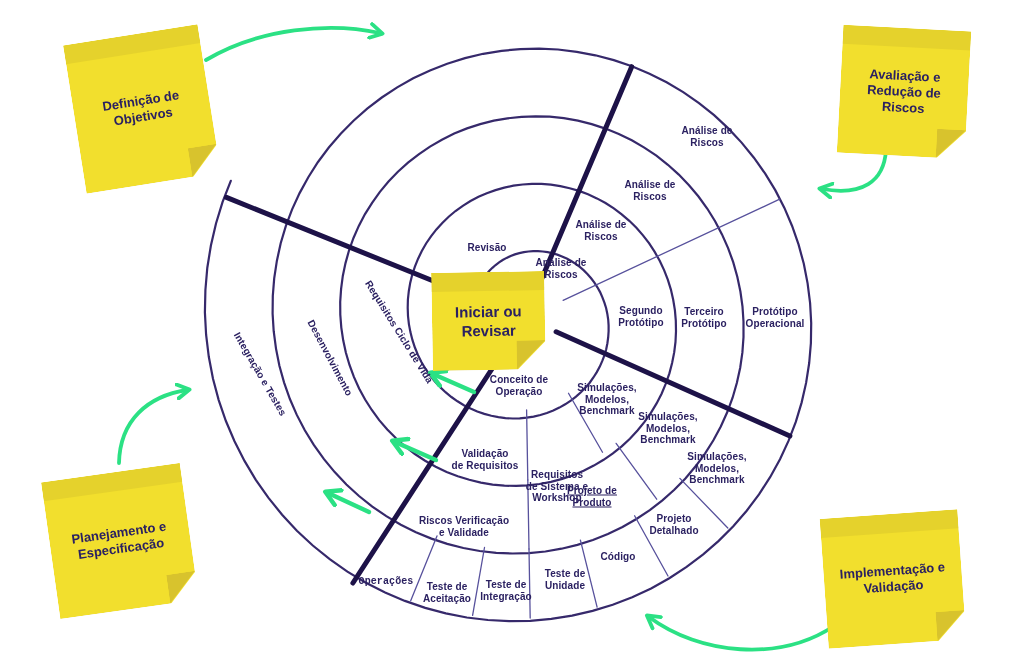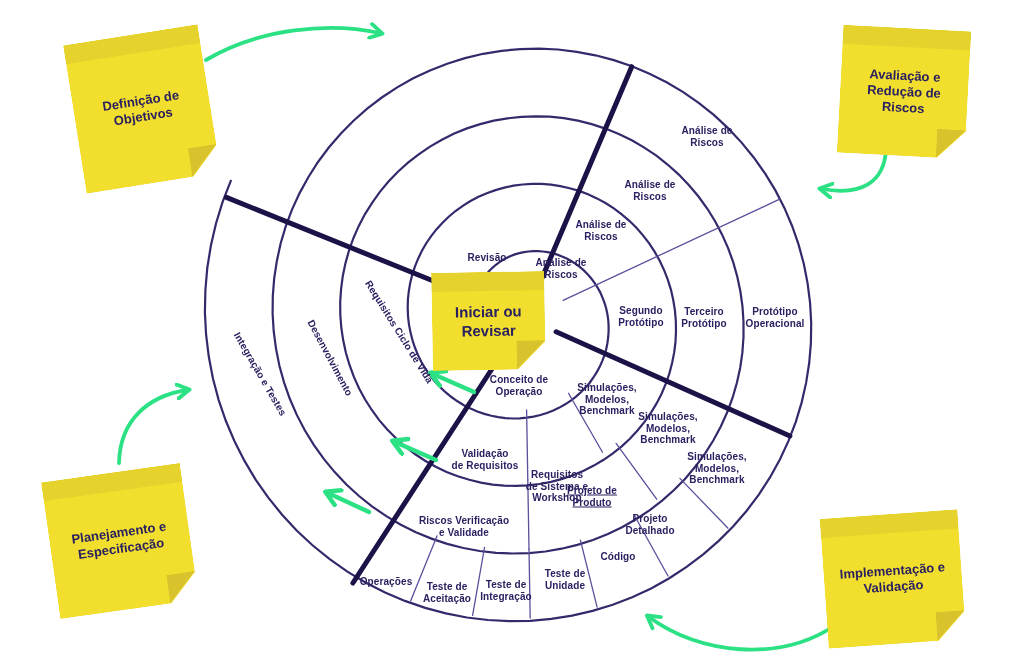--- a/index.html
+++ b/index.html
@@ -84,21 +84,21 @@
       <path d="M 474,392 L 433,374" fill="none" stroke="#2BE184" stroke-width="4.4" stroke-linecap="round" marker-end="url(#chev)"></path>
       <path d="M 436,460 L 395,442" fill="none" stroke="#2BE184" stroke-width="4.4" stroke-linecap="round" marker-end="url(#chev)"></path>
       <path d="M 369,512 L 328,493" fill="none" stroke="#2BE184" stroke-width="4.4" stroke-linecap="round" marker-end="url(#chev)"></path>
       <path d="M 206,60 C 260,28 330,22 380,33" fill="none" stroke="#2BE184" stroke-width="3.8" stroke-linecap="round" marker-end="url(#chev)"></path>
       <path d="M 886,150 C 884,182 862,196 822,189" fill="none" stroke="#2BE184" stroke-width="3.8" stroke-linecap="round" marker-end="url(#chev)"></path>
       <path d="M 834,626 C 780,662 700,655 649,617" fill="none" stroke="#2BE184" stroke-width="3.8" stroke-linecap="round" marker-end="url(#chev)"></path>
       <path d="M 119,463 C 120,420 148,396 187,390" fill="none" stroke="#2BE184" stroke-width="3.8" stroke-linecap="round" marker-end="url(#chev)"></path>
     </svg>
 
   <div id="labels-layer">
-      <div class="slabel" style="left: 487px; top: 258px; color: rgb(43, 33, 97);">Revisão</div>
+      <div class="slabel" style="left: 487px; top: 248px; color: rgb(43, 33, 97);">Revisão</div>
       <div class="slabel" style="left: 561px; top: 268px; color: rgb(43, 33, 97);">Análise de
 Riscos</div>
       <div class="slabel" style="left: 601px; top: 230px; color: rgb(43, 33, 97);">Análise de
 Riscos</div>
       <div class="slabel" style="left: 650px; top: 190px; color: rgb(43, 33, 97);">Análise de
 Riscos</div>
       <div class="slabel" style="left: 707px; top: 136px; color: rgb(43, 33, 97);">Análise de
 Riscos</div>
       <div class="slabel" style="left: 641px; top: 316px; color: rgb(43, 33, 97);">Segundo
 Protótipo</div>
@@ -119,30 +119,30 @@
 Benchmark</div>
       <div class="slabel" style="left: 557px; top: 441px; color: rgb(43, 33, 97); margin-top: 45px;">Requisitos
 de Sistema e
 Workshop</div>
       <div class="slabel" style="left: 477px; top: 459px; color: rgb(43, 33, 97); margin-left: 8px;">Validação
 de Requisitos</div>
       <div class="slabel" style="left: 592px; top: 496px; color: rgb(43, 33, 97); text-decoration: underline;">Projeto de
 Produto</div>
       <div class="slabel" style="left: 464px; top: 526px; color: rgb(43, 33, 97);">Riscos Verificação
 e Validade</div>
-      <div class="slabel" style="left: 650px; top: 524px; color: rgb(43, 33, 97); text-align: center;">Projeto
+      <div class="slabel" style="left: 674px; top: 524px; color: rgb(43, 33, 97); text-align: center;">Projeto
 Detalhado</div>
       <div class="slabel" style="left: 618px; top: 557px; color: rgb(43, 33, 97);">Código</div>
       <div class="slabel" style="left: 565px; top: 579px; color: rgb(43, 33, 97);">Teste de
 Unidade</div>
       <div class="slabel" style="left: 506px; top: 590px; color: rgb(43, 33, 97);">Teste de
 Integração</div>
       <div class="slabel" style="left: 447px; top: 592px; color: rgb(43, 33, 97);">Teste de
 Aceitação</div>
-      <div class="slabel" style="left: 386px; top: 582px; color: rgb(43, 33, 97);">Operações</div>
+      <div class="slabel" style="left: 386px; top: 582px; color: rgb(43, 33, 97); font-family: Liberation Mono, monospace;">Operações</div>
       <div class="slabel rot" style="left: 399px; top: 332px; transform: translate(-50%, -50%) rotate(58deg); color: rgb(43, 33, 97);">Requisitos Ciclo de Vida</div>
       <div class="slabel rot" style="left: 330px; top: 358px; transform: translate(-50%, -50%) rotate(62deg); color: rgb(43, 33, 97);">Desenvolvimento</div>
       <div class="slabel rot" style="left: 260px; top: 374px; transform: translate(-50%, -50%) rotate(60deg); color: rgb(43, 33, 97);">Integração e Testes</div>
     </div>
 
   <div class="sticky" id="sticky-top-left">
     <div class="strip"></div>
     <div class="fold"></div>
     <div class="stext">Definição de Objetivos</div>
   </div>

